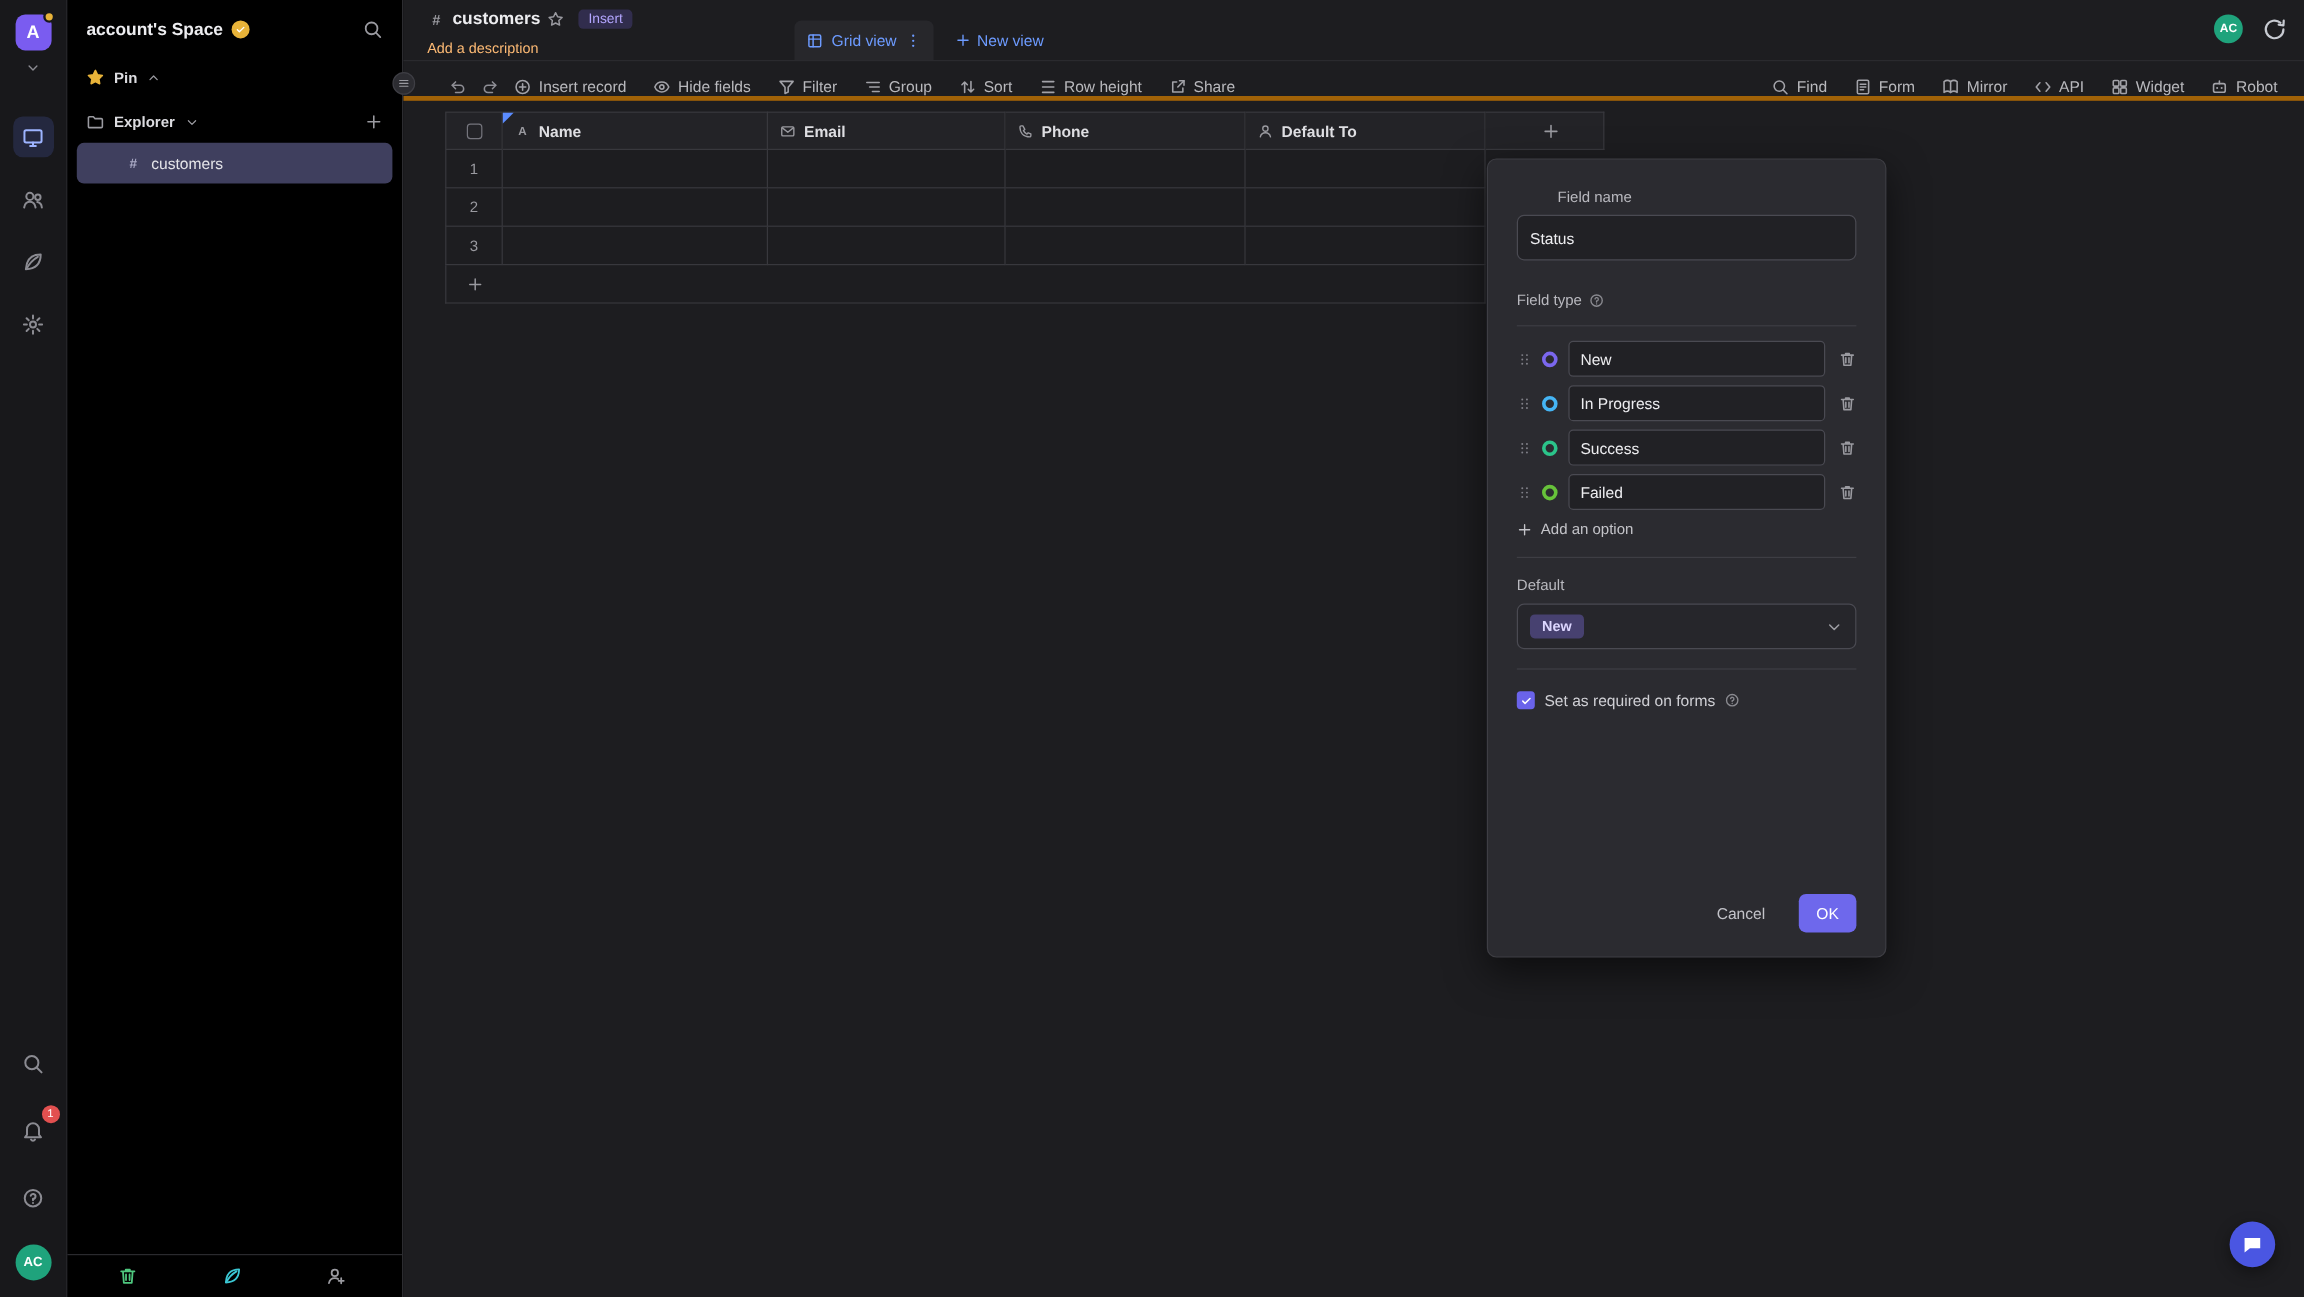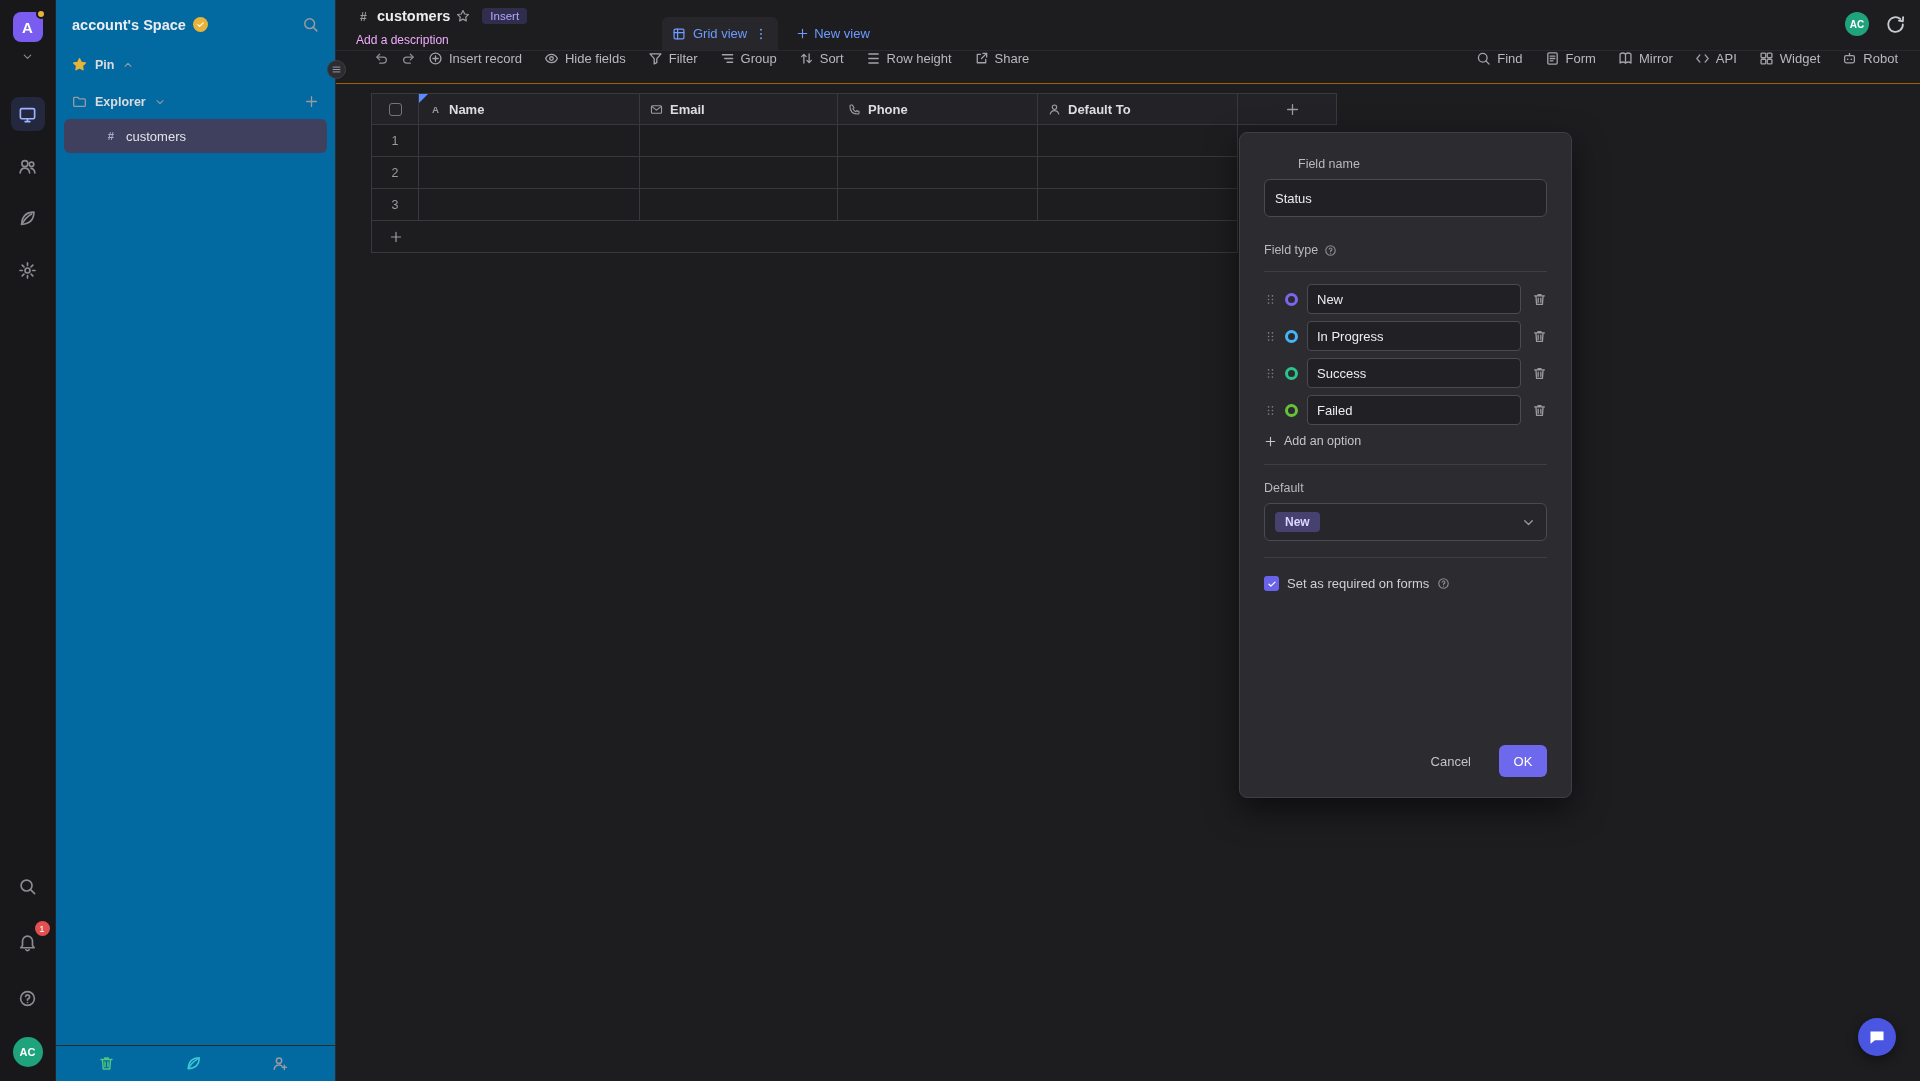--- a/index.html
+++ b/index.html
@@ -25,21 +25,21 @@
   .rail-item.active { background:rgba(98,122,255,.16); color:#9db4ff; }
   .rail-spacer { flex:1; }
   .rail-bottom { display:flex; flex-direction:column; align-items:center; gap:22px; }
   .rail-badge { position:absolute; top:-4px; right:-5px; min-width:15px; height:15px; border-radius:8px;
                 background:#e25050; color:#fff; font-size:9.5px; display:flex; align-items:center;
                 justify-content:center; padding:0 3px; }
   .rail-user { width:30px; height:30px; border-radius:50%; background:#1fa37c; color:#fff;
                display:flex; align-items:center; justify-content:center; font-size:11px; font-weight:bold; }
 
   
-  .sidebar { position:absolute; left:56px; top:0; width:280px; height:100%; background:#0369a1;
+  .sidebar { position:absolute; left:56px; top:0; width:280px; height:100%; background:#000000;
              border-right:1px solid #2c2c30; z-index:5; }
   .sb-head { display:flex; align-items:center; padding:16px 16px 0; }
   .sb-title { font-size:14.5px; font-weight:bold; color:#ededf0; }
   .verify { width:15px; height:15px; border-radius:50%; background:#e8b339; color:#fff;
             display:flex; align-items:center; justify-content:center; margin-left:7px; }
   .verify .icon { width:9px; height:9px; }
   .sb-search { margin-left:auto; width:17px; height:17px; color:#9a9aa0; cursor:pointer; }
   .sb-row { display:flex; align-items:center; gap:8px; padding:0 16px; }
   .sb-pin { margin-top:24px; font-size:12.5px; font-weight:bold; color:#dcdce0; }
   .sb-pin .star { width:15px; height:15px; color:#e8b339; }
@@ -63,35 +63,35 @@
   .collapse-btn { position:absolute; left:-9px; top:60px; width:19px; height:19px; border-radius:50%;
                   background:#2c2c31; border:1px solid #3e3e44; display:flex; align-items:center;
                   justify-content:center; color:#9a9aa0; z-index:7; cursor:pointer; }
   .collapse-btn .icon { width:11px; height:11px; }
   .mh-title { position:absolute; left:20px; top:8px; display:flex; align-items:center; gap:6px; }
   .mh-title .hash { width:15px; height:15px; color:#9a9aa0; }
   .mh-name { font-size:14.5px; font-weight:bold; color:#ededf0; }
   .mh-title .star { width:14px; height:14px; color:#9a9aa0; cursor:pointer; }
   .badge-role { background:rgba(123,103,238,.22); color:#b4a6ff; font-size:11.5px; padding:2px 8px;
                 border-radius:4px; margin-left:6px; }
-  .mh-desc { position:absolute; left:20px; top:33px; font-size:12px; color:#f0abfc; cursor:text; }
+  .mh-desc { position:absolute; left:20px; top:33px; font-size:12px; color:#fdba74; cursor:text; }
   .tabs { position:absolute; left:326px; top:0; height:50px; display:flex; align-items:flex-end; }
   .tab { height:33px; background:#27272b; border-radius:6px 6px 0 0; color:#6d9bff; display:flex;
          align-items:center; gap:7px; padding:0 10px; font-size:13px; cursor:pointer; }
   .tab .icon { width:14px; height:14px; }
   .newview { display:flex; align-items:center; gap:5px; color:#6d9bff; font-size:13px; height:33px;
              margin-left:18px; cursor:pointer; }
   .newview .icon { width:13px; height:13px; }
   .hdr-right { position:absolute; right:14px; top:12px; display:flex; align-items:center; gap:16px; }
   .hdr-user { width:24px; height:24px; border-radius:50%; background:#1fa37c; color:#fff; font-size:10px;
               font-weight:bold; display:flex; align-items:center; justify-content:center; cursor:pointer; }
   .hdr-sync { width:21px; height:21px; color:#c7cad1; cursor:pointer; }
   .div-a { position:absolute; left:0; top:50px; right:0; height:1px; background:#2a2a2e; }
-  .toolbar { position:absolute; left:0; top:51px; right:0; height:33px; display:flex; align-items:flex-start;
-             padding:0 22px 0 38px; border-bottom:1px solid #a16207; }
+  .toolbar { position:absolute; left:0; top:51px; right:0; height:33px; display:flex; align-items:flex-end;
+             padding:0 22px 0 38px; border-bottom:4px solid #a16207; }
   .tb { display:flex; align-items:center; gap:6px; color:#b9b9bd; font-size:13px; background:none;
         border:none; font-family:inherit; cursor:pointer; margin-right:22px; }
   .tb .icon { width:15px; height:15px; color:#a2a2a8; }
   .tb.icon-only { margin-right:12px; }
   .tb.icon-only .icon { color:#8e8e95; }
   .tb-right { margin-left:auto; display:flex; }
   .tb-right .tb { margin-right:0; margin-left:22px; }
 
   
   .grid { position:absolute; left:35px; top:93px; }

